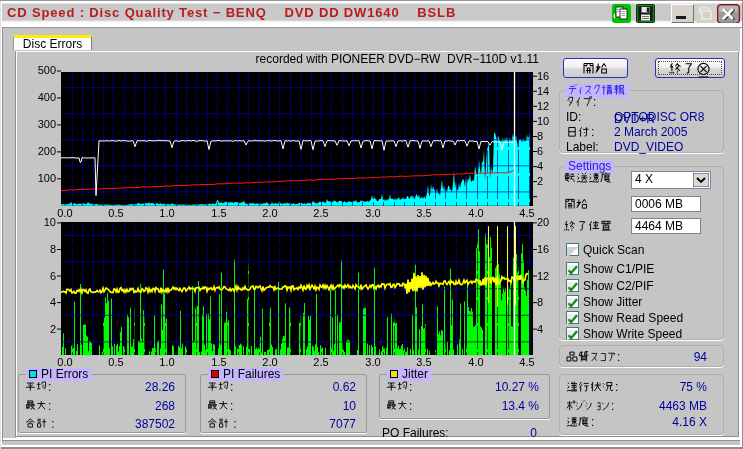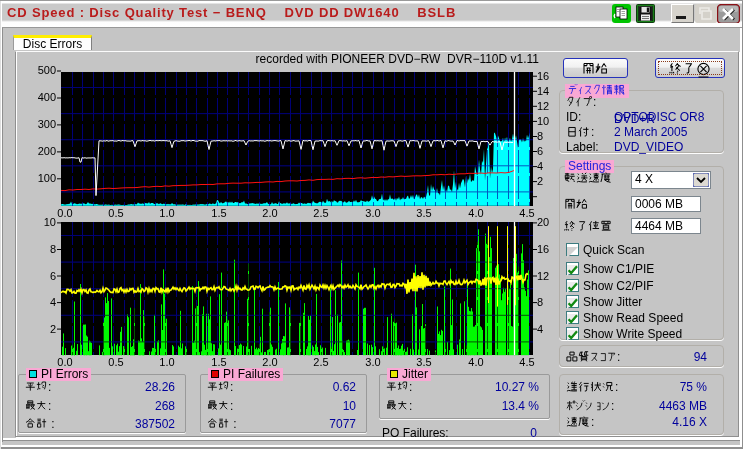--- a/index.html
+++ b/index.html
@@ -5,21 +5,21 @@
 #win{position:absolute;left:0;top:0;width:743px;height:449px;background:#c5c5c5}
 #titlebar{position:absolute;left:1px;top:1px;width:741px;height:27px;background:linear-gradient(#ffffff 0px,#ffffff 2px,#c9c9c9 3px,#c9c9c9 19px,#fdfdfd 21px,#ffffff 26px,#989898 26px,#989898 27px)}
 #title{position:absolute;left:7px;top:5px;font-size:13px;font-weight:bold;color:#b91c1c;letter-spacing:0.85px;white-space:pre}
 .tbtn{position:absolute;top:4px;height:19px}
 #tabpage{position:absolute;left:15px;top:51px;width:724px;height:386px;background:#c5c5c5;
  border:1px solid #8f8f8f;border-top:1px solid #fbfbfb;box-shadow:1px 1px 0 #fff, inset 1px 0 0 #fff}
 #tab{position:absolute;left:13px;top:35px;width:79px;height:15px;background:#fdfdfd;border-top:3px solid #ffee00;
  border-left:1px solid #9a9a9a;border-right:1px solid #808080;font-size:12px;color:#000;text-align:center;line-height:13px}
 .jt{display:inline-block;vertical-align:middle}
 .gbox{position:absolute;border:1px solid #b2afa9;border-radius:4px;box-shadow:0 1px 0 #fdfdfd}
-.gtitle{position:absolute;background:#f9a8d4;padding:0 3px;font-size:12px;line-height:13px}
+.gtitle{position:absolute;background:#c4b5fd;padding:0 3px;font-size:12px;line-height:13px}
 .lbl{position:absolute;font-size:12px;color:#000;white-space:nowrap}
 .val{position:absolute;font-size:12px;color:#00009c;text-align:right;white-space:nowrap}
 .btn{position:absolute;height:20px;border:1px solid #2633bb;border-radius:3px;
  background:linear-gradient(#fbfbfb 0%,#f1f1f1 45%,#dadada 52%,#cbcbcb 100%);text-align:center;font-size:13px;color:#000}
 .inp{position:absolute;height:16px;background:#fff;border:1px solid #7c868e;font-size:12px;color:#000;padding:1px 0 0 3px;line-height:13px}
 .cb{position:absolute;width:13px;height:13px;background:#fff;border:1px solid #3c7c80}
 .sq{position:absolute;width:8px;height:8px;border:1px solid #000}
 </style></head>
 <body>
 <div id="win"></div>

